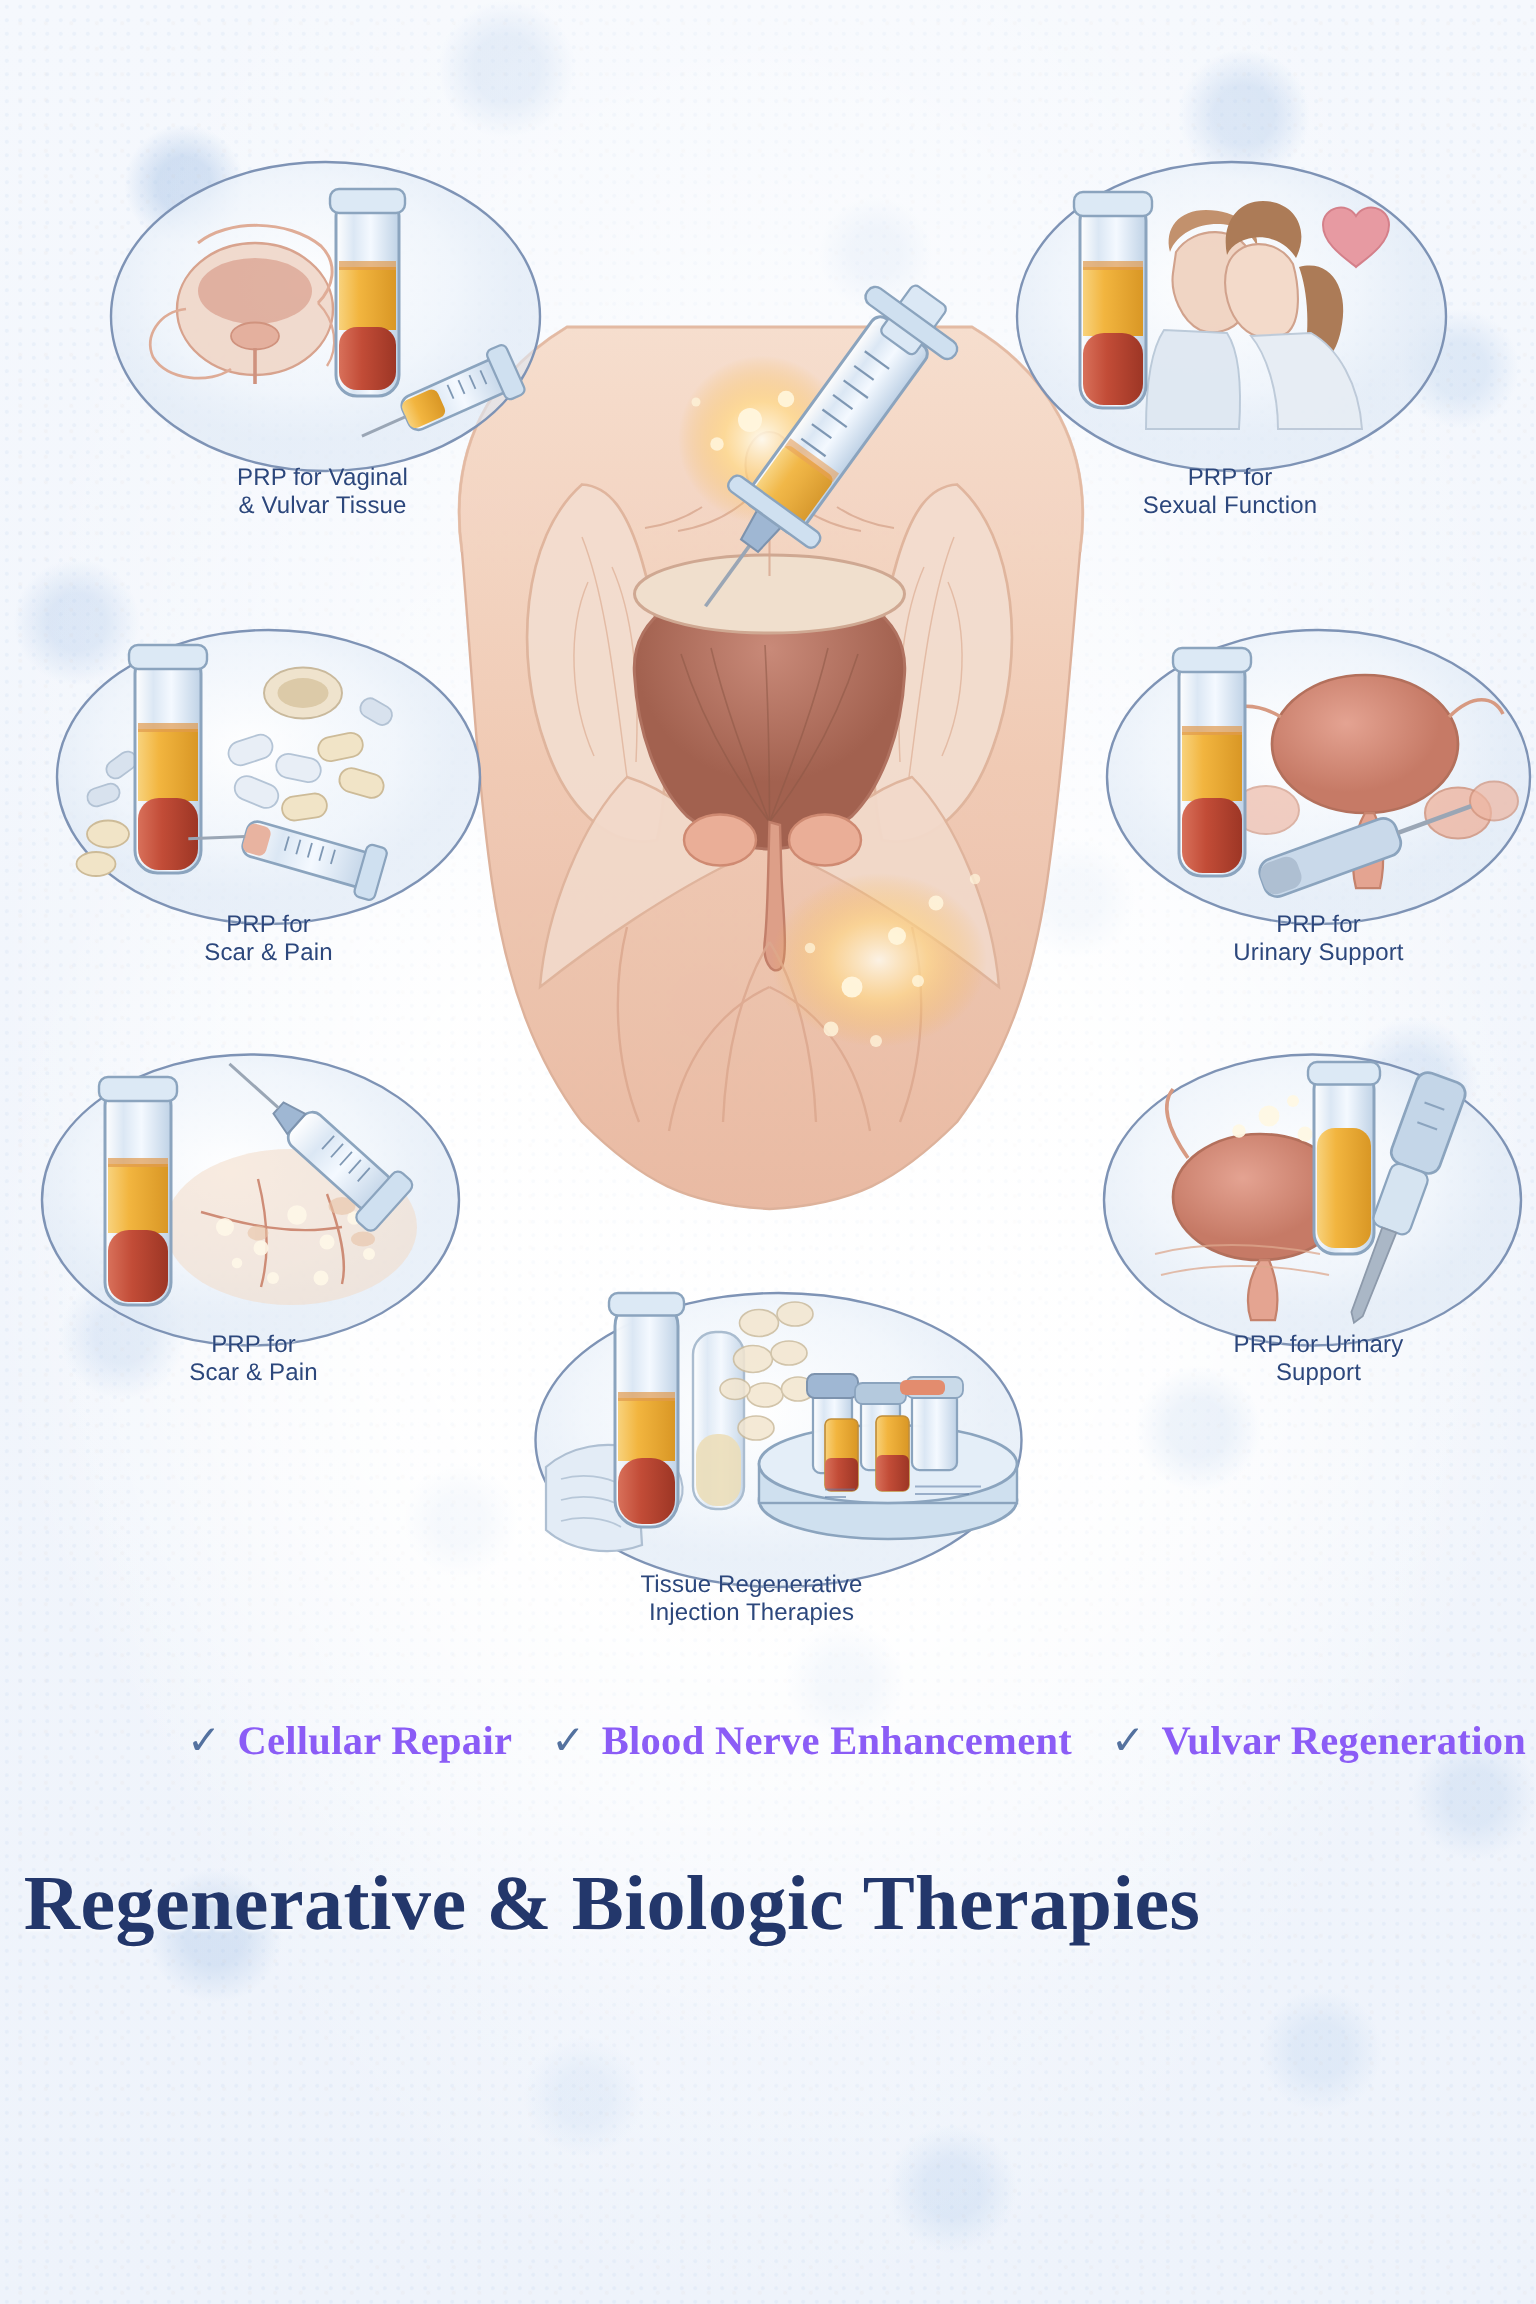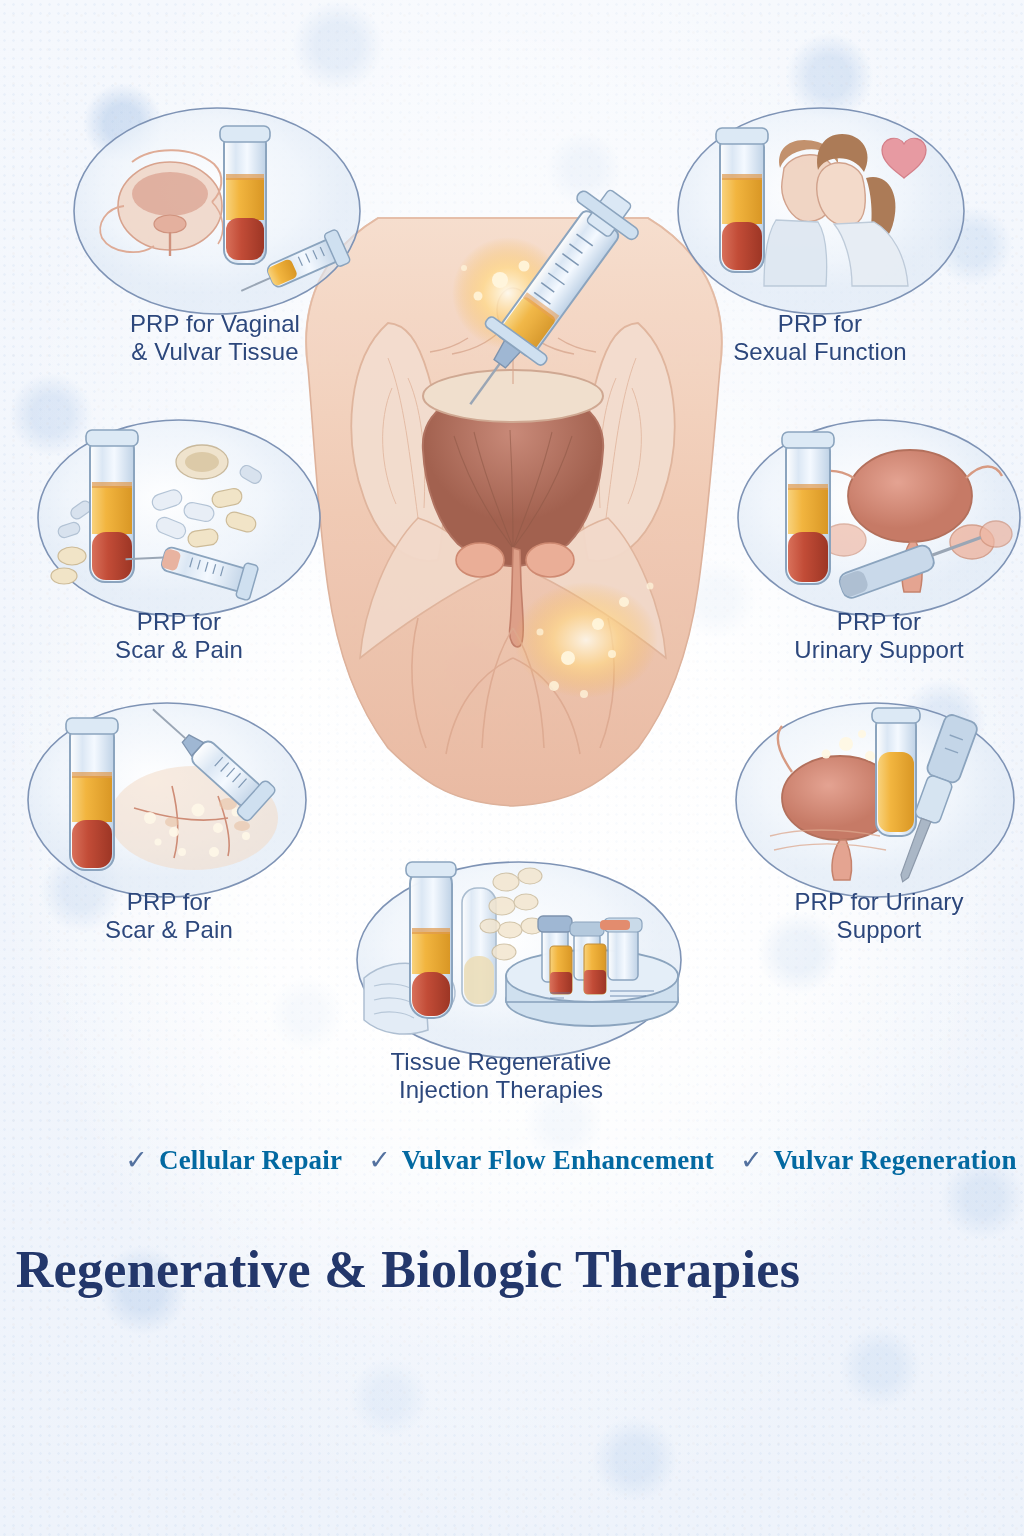--- a/index.html
+++ b/index.html
@@ -43,35 +43,35 @@
   }
   #vignette{position:absolute;inset:0;
     background:radial-gradient(ellipse at 50% 42%, rgba(255,255,255,.55) 0 35%, rgba(255,255,255,0) 72%);}
 
   .node{position:absolute;}
   svg{display:block;overflow:visible;}
 
   
   .label{
     position:absolute;text-align:center;
-    color:#2c477c;font-size:24px;line-height:1.18;
+    color:#2c477c;font-size:16px;line-height:1.18;
     font-family:"Liberation Sans",sans-serif;
     letter-spacing:.1px;
     white-space:pre-line;
     text-shadow:0 1px 1px rgba(255,255,255,.85);
   }
   .benefits{
     position:absolute;left:0;top:1144px;width:1024px;
     display:flex;align-items:center;justify-content:center;gap:26px;
     padding-left:118px;
     box-sizing:border-box;
   }
   .benefit{display:flex;align-items:center;gap:11px;white-space:nowrap;}
   .benefit span.txt{
-    color:#0369a1;font-size:27px;
+    color:#8b5cf6;font-size:27px;
     font-family:"Liberation Serif",serif;font-weight:700;letter-spacing:.2px;
   }
   .chk{color:#53719f;font-size:27px;font-family:"Liberation Serif",serif;}
   .maintitle{
     position:absolute;left:0;top:1240px;width:816px;text-align:center;
     color:#23376b;font-size:52px;letter-spacing:.3px;
     font-family:"Liberation Serif",serif;font-weight:700;
     text-shadow:0 1px 2px rgba(255,255,255,.8);
   }
 </style>
@@ -566,21 +566,21 @@
 <div class="label" style="left:316px;top:1048px;width:370px;">Tissue Regenerative
 Injection Therapies</div>
 
 <div class="benefits">
   <div class="benefit">
     <span class="chk">✓</span>
     <span class="txt">Cellular Repair</span>
   </div>
   <div class="benefit">
     <span class="chk">✓</span>
-    <span class="txt">Vulvar Flow Enhancement</span>
+    <span class="txt">Blood Nerve Enhancement</span>
   </div>
   <div class="benefit">
     <span class="chk">✓</span>
     <span class="txt">Vulvar Regeneration</span>
   </div>
 </div>
 
 <div class="maintitle">Regenerative &amp; Biologic Therapies</div>
 
 </body></html>

